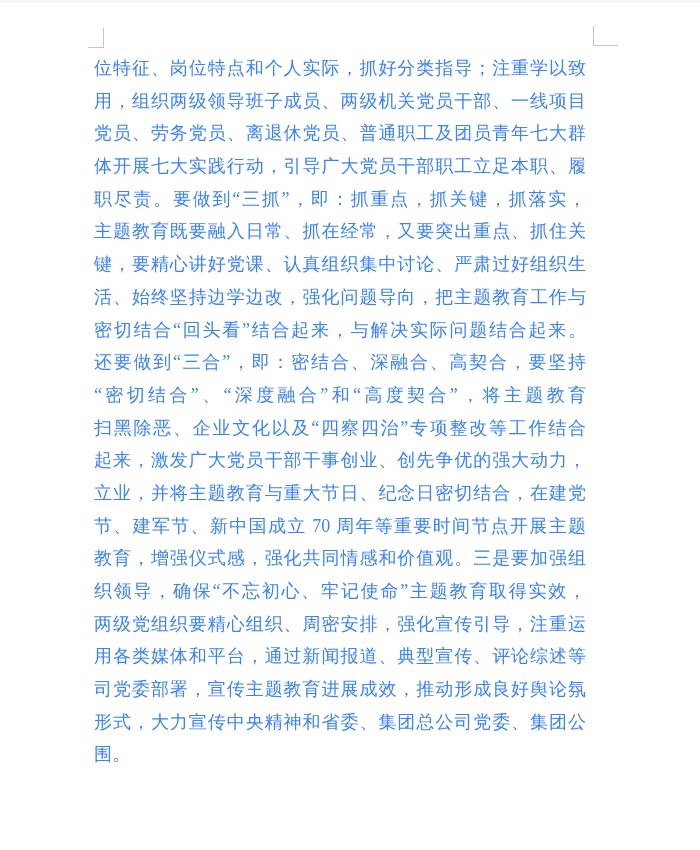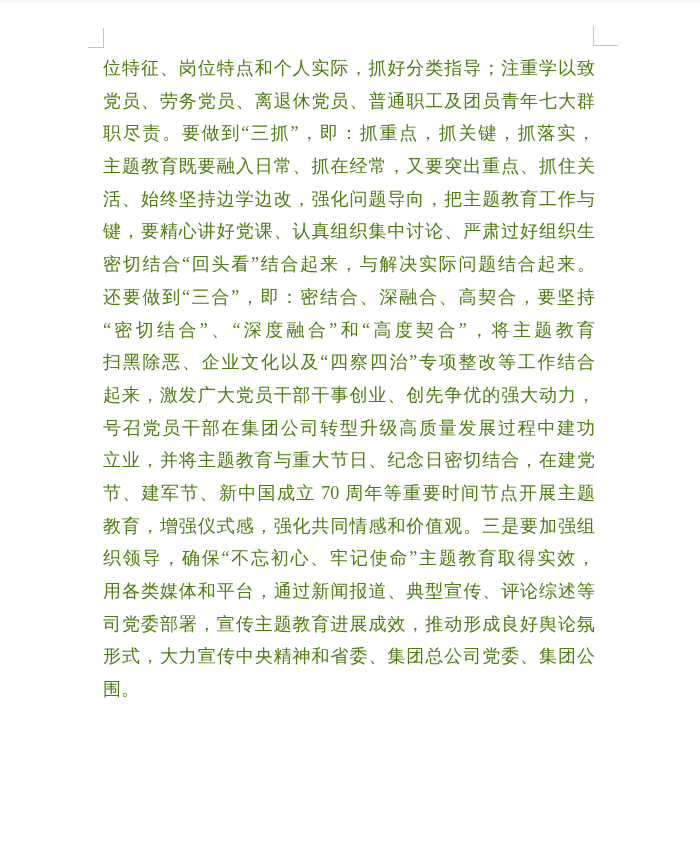--- a/index.html
+++ b/index.html
@@ -30,24 +30,24 @@
     border-bottom: 1px solid #c2c6ca;
   }
   .margin-mark.tr {
     left: 593px; top: 26px;
     width: 24px; height: 19px;
     border-left: 1px solid #c2c6ca;
     border-bottom: 1px solid #c2c6ca;
   }
   .text-block {
     position: absolute;
-    left: 103px;
+    left: 94px;
     top: 52px;
     width: 492px;
-    color: #4d7c0f;
+    color: #3b82f6;
     font-size: 18px;
   }
   .line {
     height: 32.7px;
     line-height: 32.7px;
     text-align: justify;
     text-align-last: justify;
   }
   .line.last {
     text-align: left;
@@ -59,33 +59,35 @@
 </style>
 </head>
 <body>
 
 <div>
   <div class="top-edge"></div>
   <div class="margin-mark tl"></div>
   <div class="margin-mark tr"></div>
   <div class="text-block">
       <div class="line"><span>位特征、岗位特点和个人实际，抓好分类指导；注重学以致</span></div>
+      <div class="line"><span>用，组织两级领导班子成员、两级机关党员干部、一线项目</span></div>
       <div class="line"><span>党员、劳务党员、离退休党员、普通职工及团员青年七大群</span></div>
+      <div class="line"><span>体开展七大实践行动，引导广大党员干部职工立足本职、履</span></div>
       <div class="line"><span>职尽责。要做到</span><b>“三抓”</b><span>，即：</span><b>抓重点，抓关键，抓落实，</b></div>
       <div class="line"><span>主题教育既要融入日常、抓在经常，又要突出重点、抓住关</span></div>
+      <div class="line"><span>键，要精心讲好党课、认真组织集中讨论、严肃过好组织生</span></div>
       <div class="line"><span>活、始终坚持边学边改，强化问题导向，把主题教育工作与</span></div>
-      <div class="line"><span>键，要精心讲好党课、认真组织集中讨论、严肃过好组织生</span></div>
       <div class="line"><span>密切结合“回头看”结合起来，与解决实际问题结合起来。</span></div>
       <div class="line"><span>还要做到</span><b>“三合”</b><span>，即：</span><b>密结合、深融合、高契合，</b><span>要坚持</span></div>
       <div class="line"><span>“密切结合”、“深度融合”和“高度契合”，将主题教育</span></div>
       <div class="line"><span>扫黑除恶、企业文化以及“四察四治”专项整改等工作结合</span></div>
       <div class="line"><span>起来，激发广大党员干部干事创业、创先争优的强大动力，</span></div>
-      <div class="line"><span>号召党员干部在集团公司转型升级高质量发展过程中建功</span></div>
       <div class="line"><span>立业，并将主题教育与重大节日、纪念日密切结合，在建党</span></div>
       <div class="line"><span>节、建军节、新中国成立 70 周年等重要时间节点开展主题</span></div>
       <div class="line"><span>教育，增强仪式感，强化共同情感和价值观。</span><b>三是要加强组</b></div>
       <div class="line"><b>织领导，确保“不忘初心、牢记使命”主题教育取得实效，</b></div>
+      <div class="line"><span>两级党组织要精心组织、周密安排，强化宣传引导，注重运</span></div>
       <div class="line"><span>用各类媒体和平台，通过新闻报道、典型宣传、评论综述等</span></div>
       <div class="line"><span>司党委部署，宣传主题教育进展成效，推动形成良好舆论氛</span></div>
       <div class="line"><span>形式，大力宣传中央精神和省委、集团总公司党委、集团公</span></div>
       <div class="line last"><span>围。</span></div>
     </div>
 </div>
 
 </body></html>

